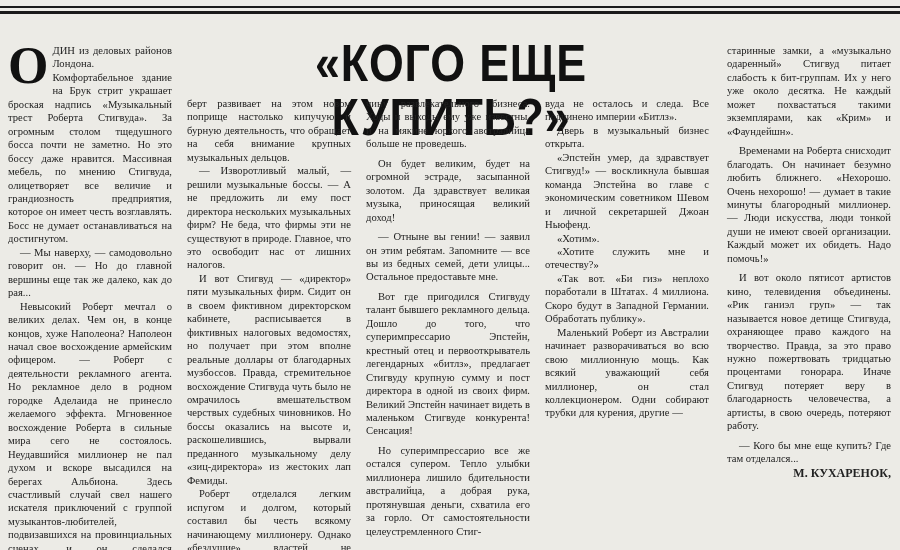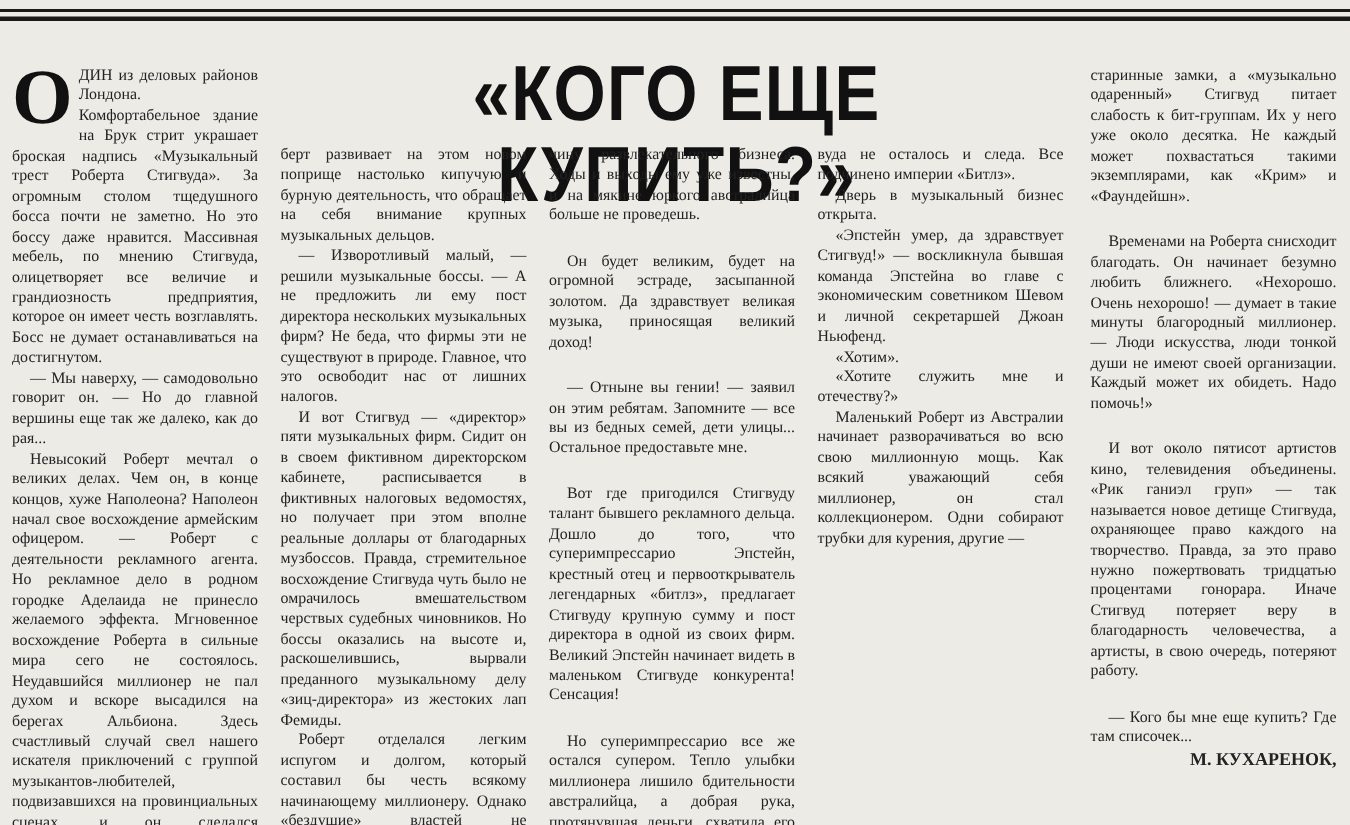--- a/index.html
+++ b/index.html
@@ -23,21 +23,21 @@
     text-align:center; color:#111;
     transform:scaleX(0.86); transform-origin:center;
   }
   .col {
     position:absolute; width:164px;
     font-size:10.6px; line-height:13.45px;
     text-align:justify; color:#222;
   }
   .col p { margin:0; text-indent:12px; }
   .col p.noind { text-indent:0; }
-  .col p.gap { margin-top:17px; }
+  .col p.gap { margin-top:6px; }
   .col1 { left:8px; top:44px; }
   .col2 { left:187px; top:97px; }
   .col3 { left:366px; top:97px; }
   .col4 { left:545px; top:97px; }
   .col5 { left:727px; top:44px; }
   .dropcap {
     float:left; font-size:52px; line-height:40px; font-weight:bold;
     margin:2px 4px 0 0; color:#111;
     font-family:"Liberation Serif", serif;
   }
@@ -74,23 +74,24 @@
   <p class="gap">Вот где пригодился Стигвуду талант бывшего рекламного дельца. Дошло до того, что суперимпрессарио Эпстейн, крестный отец и первооткрыватель легендарных «битлз», предлагает Стигвуду крупную сумму и пост директора в одной из своих фирм. Великий Эпстейн начинает видеть в маленьком Стигвуде конкурента! Сенсация!</p>
   <p class="gap">Но суперимпрессарио все же остался супером. Тепло улыбки миллионера лишило бдительности австралийца, а добрая рука, протянувшая деньги, схватила его за горло. От самостоятельности целеустремленного Стиг-</p>
 </div>
 
 <div class="col col4">
   <p class="noind">вуда не осталось и следа. Все подчинено империи «Битлз».</p>
   <p>Дверь в музыкальный бизнес открыта.</p>
   <p>«Эпстейн умер, да здравствует Стигвуд!» — воскликнула бывшая команда Эпстейна во главе с экономическим советником Шевом и личной секретаршей Джоан Ньюфенд.</p>
   <p>«Хотим».</p>
   <p>«Хотите служить мне и отечеству?»</p>
+  <p>«Так вот. «Би гиз» неплохо поработали в Штатах. 4 миллиона. Скоро будут в Западной Германии. Обработать публику».</p>
   <p>Маленький Роберт из Австралии начинает разворачиваться во всю свою миллионную мощь. Как всякий уважающий себя миллионер, он стал коллекционером. Одни собирают трубки для курения, другие —</p>
 </div>
 
 <div class="col col5">
   <p class="noind">старинные замки, а «музыкально одаренный» Стигвуд питает слабость к бит-группам. Их у него уже около десятка. Не каждый может похвастаться такими экземплярами, как «Крим» и «Фаундейшн».</p>
   <p class="gap">Временами на Роберта снисходит благодать. Он начинает безумно любить ближнего. «Нехорошо. Очень нехорошо! — думает в такие минуты благородный миллионер. — Люди искусства, люди тонкой души не имеют своей организации. Каждый может их обидеть. Надо помочь!»</p>
   <p class="gap">И вот около пятисот артистов кино, телевидения объединены. «Рик ганиэл груп» — так называется новое детище Стигвуда, охраняющее право каждого на творчество. Правда, за это право нужно пожертвовать тридцатью процентами гонорара. Иначе Стигвуд потеряет веру в благодарность человечества, а артисты, в свою очередь, потеряют работу.</p>
-  <p class="gap">— Кого бы мне еще купить? Где там списочек...</p>
+  <p class="gap">— Кого бы мне еще купить? Где там отделался...</p>
   <p class="sig">М. КУХАРЕНОК,</p>
 
 </div>
 
 </body></html>

